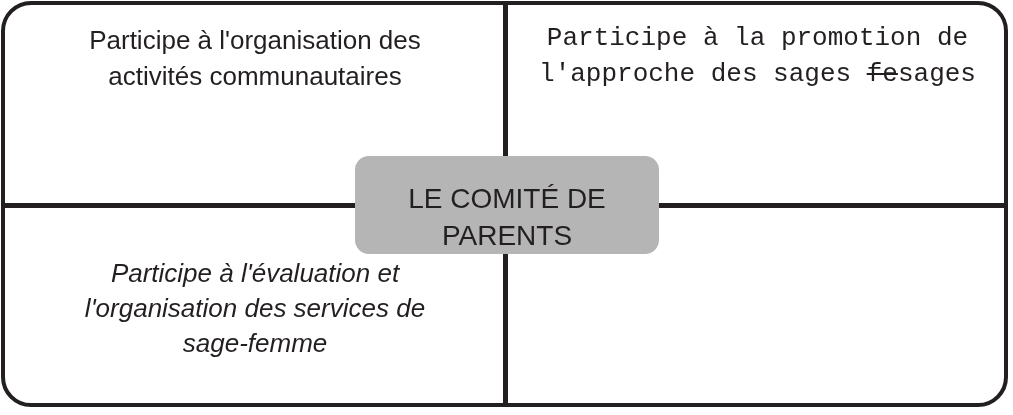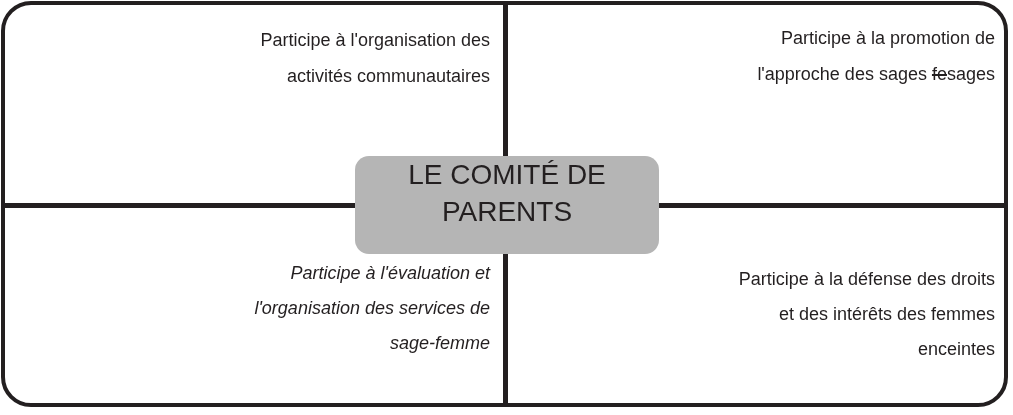--- a/index.html
+++ b/index.html
@@ -39,44 +39,44 @@
     position: absolute;
     left: 3px;
     top: 203px;
     width: 1004px;
     height: 5px;
     background: #231f20;
   }
   .quad-text {
     position: absolute;
     margin: 0;
-    text-align: right;
+    text-align: center;
     white-space: pre-line;
-    font-size: 18px;
+    font-size: 26px;
     line-height: 36px;
     color: #231f20;
   }
   .quad-text.tl { left: 20px;  top: 22px;  width: 470px; }
-  .quad-text.tr { left: 520px; top: 20px;  width: 475px; }
+  .quad-text.tr { left: 520px; top: 20px;  width: 475px; font-family: Liberation Mono, monospace; }
   .quad-text.bl { left: 20px;  top: 256px; width: 470px; line-height: 35px; font-style: italic; }
   .quad-text.br { left: 520px; top: 262px; width: 475px; line-height: 35px; }
   .struck {
     text-decoration: line-through;
     text-decoration-thickness: 2px;
   }
   .center-box {
     position: absolute;
     left: 355px;
     top: 156px;
     width: 304px;
     height: 98px;
     background: #b5b5b5;
     border-radius: 14px;
     display: flex;
-    align-items: flex-start;
+    align-items: flex-end;
     justify-content: center;
   }
   .center-label {
     margin: 0;
     text-align: center;
     white-space: pre-line;
     font-size: 28px;
     line-height: 37px;
     color: #231f20;
   }
@@ -94,22 +94,19 @@
   <p class="quad-text tl">Participe à l'organisation des
 activités communautaires</p>
 
   <p class="quad-text tr"><span>Participe à la promotion de
 l'approche des sages </span><span class="struck">fe</span><span>sages</span></p>
 
   <p class="quad-text bl">Participe à l'évaluation et
 l'organisation des services de
 sage-femme</p>
 
-  <p class="quad-text br">Participe à la défense des droits
-et des intérêts des femmes
-enceintes</p>
 
   <div class="center-box">
     <p class="center-label">LE COMITÉ DE
 PARENTS</p>
   </div>
 
 </div>
 
 </body></html>

